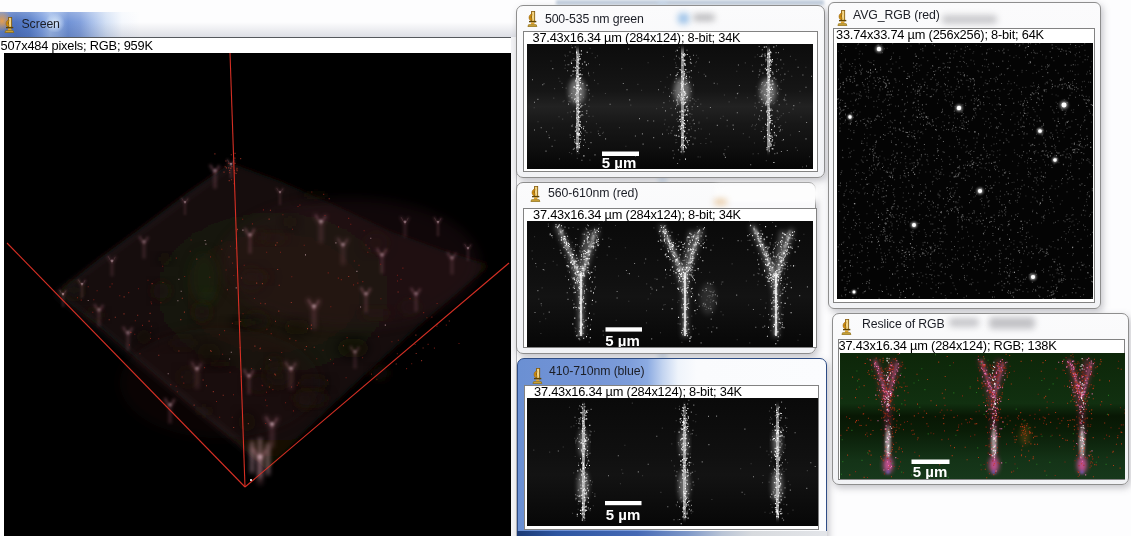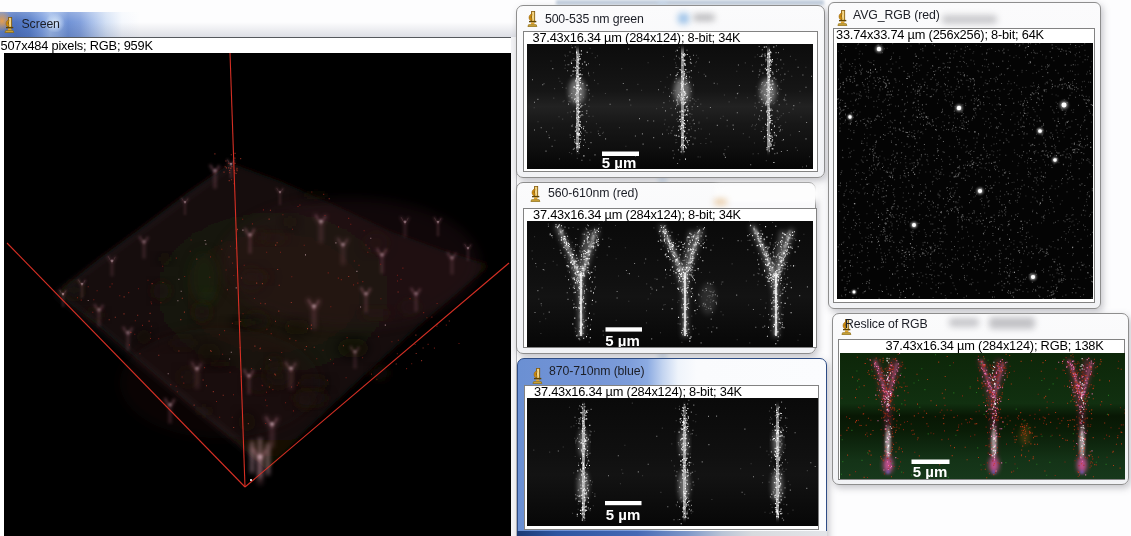--- a/index.html
+++ b/index.html
@@ -392,21 +392,21 @@
 <div class="win" style="left:516.5px;top:357.5px;width:310px;height:186px;border-color:#2e4d86;border-radius:7px 7px 0 0;
   background:linear-gradient(90deg,#6b90d3 0%,#7293d6 20%,#7d9dda 36%,#8cabe2 42%,#c3d4f0 47%,#eff4fb 52%,#fafbfd 58%,#fbfcfe 100%);">
   <svg class="mic" style="left:14px;top:9px;" width="11" height="17" viewBox="0 0 11 17">
         <rect x="4.6" y="0.3" width="3.1" height="10.6" fill="#edbf52" stroke="#7a5208" stroke-width="0.8"></rect>
         <rect x="5.4" y="1.2" width="1.2" height="8.5" fill="#fae7a8"></rect>
         <path d="M5 2.8 C1.6 3.6 1.2 7.8 3.3 9.4 L5 9.4 L5 7.6 C3.7 7 3.8 5 5 4.5 Z" fill="#cf8c0c" stroke="#8a5d10" stroke-width="0.5"></path>
         <rect x="2" y="9.9" width="7.3" height="1.4" fill="#5f4300"></rect>
         <path d="M4.3 11.5 L7 11.5 L7.8 13.4 L3.6 13.4 Z" fill="#e2a52b"></path>
         <path d="M1.6 13.7 L9.2 13.7 L9.9 15.5 L0.9 15.5 Z" fill="#d3a83a" stroke="#8a6a10" stroke-width="0.7"></path>
       </svg>
-  <div class="title" style="left:31.5px;top:5.8px;">870-710nm (blue)</div>
+  <div class="title" style="left:31.5px;top:5.8px;">410-710nm (blue)</div>
   <div class="client" style="left:6px;top:26px;width:295px;height:145.5px;"></div>
   <div class="info" style="left:16.5px;top:25.6px;">37.43x16.34 µm (284x124); 8-bit; 34K</div>
   <svg class="img" style="left:9.5px;top:39px;" width="291" height="128" viewBox="0 0 291 128">
         <defs>
           <linearGradient id="bgb" x1="0" y1="0" x2="0" y2="1">
             <stop offset="0" stop-color="#0a0a0a"></stop>
             <stop offset="0.45" stop-color="#101010"></stop>
             <stop offset="0.6" stop-color="#131313"></stop>
             <stop offset="1" stop-color="#070707"></stop>
           </linearGradient>
@@ -495,25 +495,25 @@
 
 <div class="win" style="left:832px;top:313px;width:297px;height:172px;">
   <svg class="mic" style="left:8px;top:4.5px;" width="11" height="17" viewBox="0 0 11 17">
         <rect x="4.6" y="0.3" width="3.1" height="10.6" fill="#edbf52" stroke="#7a5208" stroke-width="0.8"></rect>
         <rect x="5.4" y="1.2" width="1.2" height="8.5" fill="#fae7a8"></rect>
         <path d="M5 2.8 C1.6 3.6 1.2 7.8 3.3 9.4 L5 9.4 L5 7.6 C3.7 7 3.8 5 5 4.5 Z" fill="#cf8c0c" stroke="#8a5d10" stroke-width="0.5"></path>
         <rect x="2" y="9.9" width="7.3" height="1.4" fill="#5f4300"></rect>
         <path d="M4.3 11.5 L7 11.5 L7.8 13.4 L3.6 13.4 Z" fill="#e2a52b"></path>
         <path d="M1.6 13.7 L9.2 13.7 L9.9 15.5 L0.9 15.5 Z" fill="#d3a83a" stroke="#8a6a10" stroke-width="0.7"></path>
       </svg>
-  <div class="title" style="left:12px;top:3.2px;">Reslice of RGB</div>
+  <div class="title" style="left:29px;top:3.2px;">Reslice of RGB</div>
   <div class="blur" style="left:116px;top:4px;width:30px;height:9px;background:#c6c6ca;"></div>
   <div class="blur" style="left:156px;top:3px;width:46px;height:12px;background:#c2c2c6;"></div>
   <div class="client" style="left:5px;top:24.5px;width:286.5px;height:141px;"></div>
-  <div class="info" style="left:5.5px;top:23.8px;padding-left:47px;">37.43x16.34 µm (284x124); RGB; 138K</div>
+  <div class="info" style="left:5.5px;top:23.8px;">37.43x16.34 µm (284x124); RGB; 138K</div>
   <svg class="img" style="left:6.5px;top:38.5px;" width="285" height="126" viewBox="0 0 285 126">
         <defs>
           <linearGradient id="rbg" x1="0" y1="0" x2="0" y2="1">
             <stop offset="0" stop-color="#0d2609"></stop>
             <stop offset="0.4" stop-color="#113010"></stop>
             <stop offset="0.5" stop-color="#081704"></stop>
             <stop offset="0.62" stop-color="#0a1d07"></stop>
             <stop offset="0.85" stop-color="#143317"></stop>
             <stop offset="1" stop-color="#17381b"></stop>
           </linearGradient>

